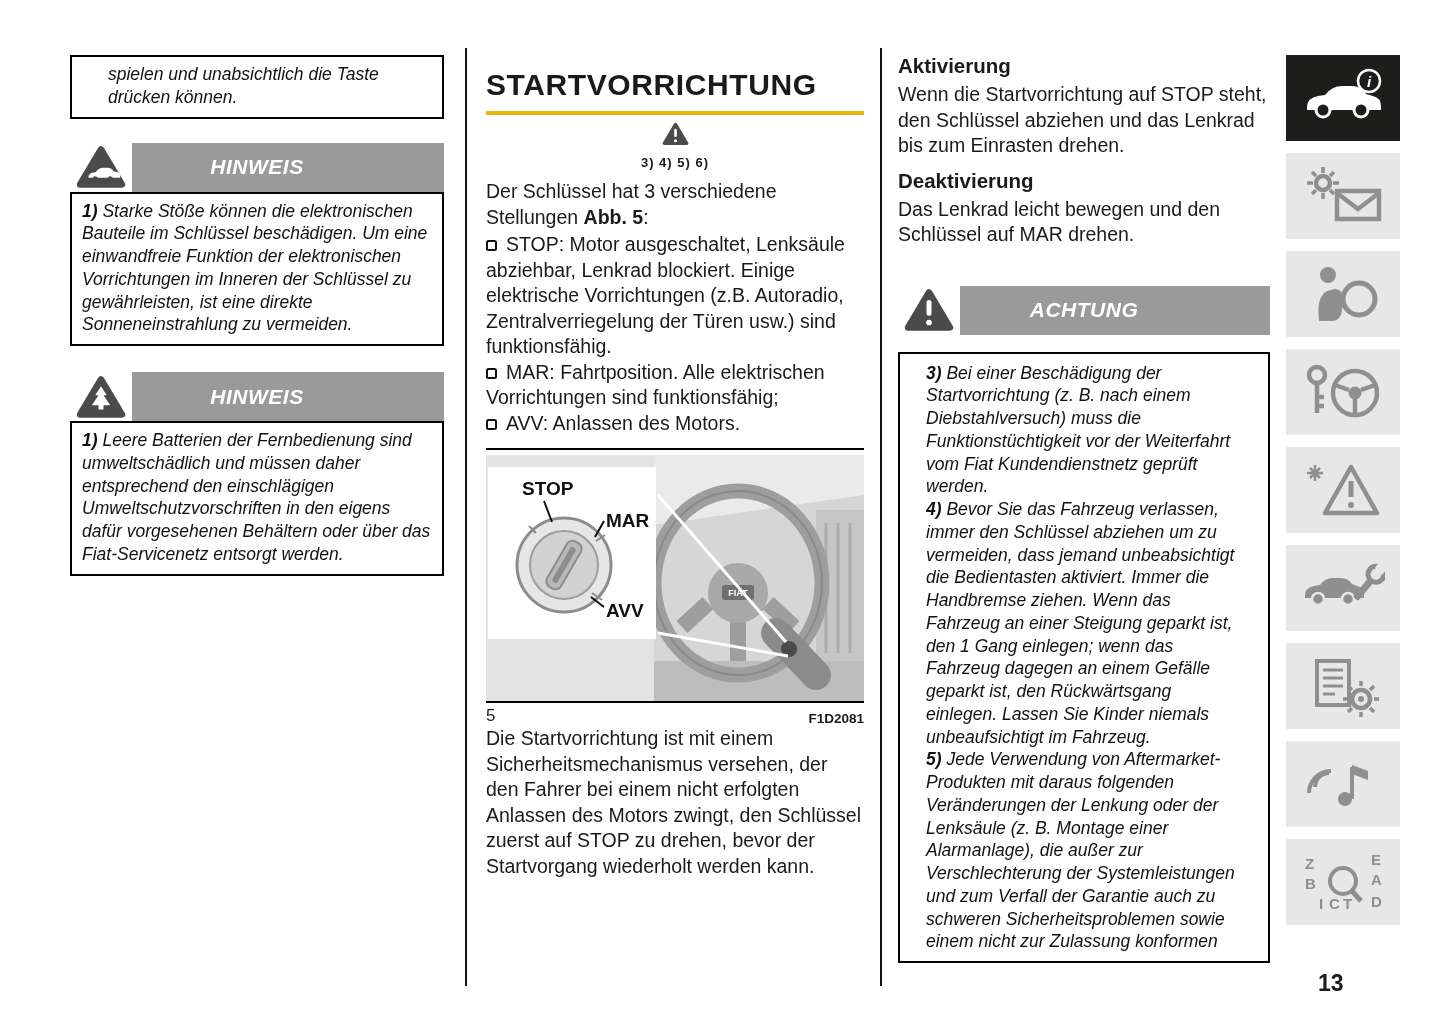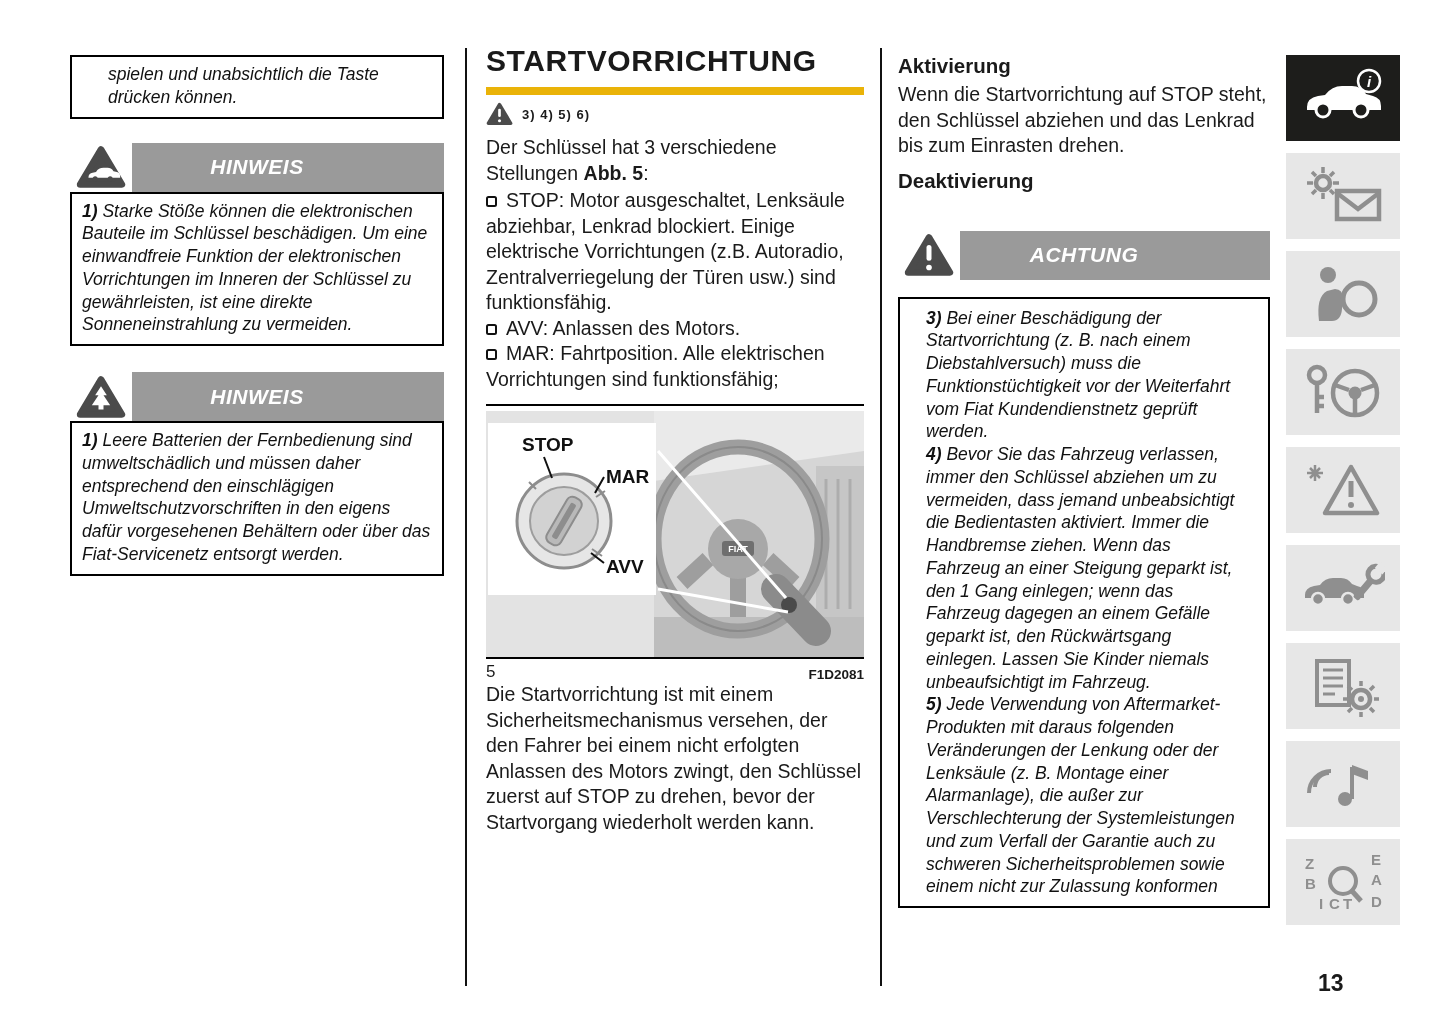--- a/index.html
+++ b/index.html
@@ -33,23 +33,23 @@
     background:#ffffff; display:flex; align-items:center; justify-content:center;
   }
   .banner .blabel {
     position:absolute; inset:0; display:flex; align-items:center; justify-content:center;
     color:#ffffff; font-weight:bold; font-style:italic; font-size:21px; letter-spacing:.5px;
   }
 
   
   .main-title {
     font-size:30px; font-weight:bold; letter-spacing:.6px;
-    padding-bottom:9px; border-bottom:8px solid #eab308; margin-bottom:7px;
-  }
-  .warnrefs { display:flex; align-items:center; gap:9px; margin:5px 0 9px 0; }
+    padding-bottom:9px; border-bottom:4px solid #eab308; margin-bottom:7px;margin-top:24px;
+  }
+  .warnrefs { display:flex; align-items:center; gap:9px; margin:5px 0 9px 0;flex-direction:column; }
   .warnrefs .refs { font-size:13px; font-weight:bold; letter-spacing:1px; }
   .body { font-size:19.5px; line-height:25.5px; }
   .intro-p { margin-bottom:2px; }
   .bullet { font-size:19.5px; line-height:25.5px; }
   .sq {
     display:inline-block; width:11px; height:11px;
     border:2.2px solid #111; border-radius:2.5px; margin-right:9px;
   }
   .figure { margin-top:12px; border-top:2.5px solid #000; padding-top:5px; }
   .figsvg { display:block; width:100%; height:auto; }
@@ -131,22 +131,22 @@
         <rect x="27" y="15" width="6" height="19" rx="3" fill="#ffffff"></rect>
         <circle cx="30" cy="42" r="3.4" fill="#ffffff"></circle>
       </svg>
       <span class="refs">3) 4) 5) 6)</span>
     </div>
 
     <p class="body intro-p"><span>Der Schlüssel hat 3 verschiedene Stellungen </span><b>Abb. 5</b><span>:</span></p>
 
     <div class="bullets">
       <p class="bullet"><span class="sq"></span><span>STOP: Motor ausgeschaltet, Lenksäule abziehbar, Lenkrad blockiert. Einige elektrische Vorrichtungen (z.B. Autoradio, Zentralverriegelung der Türen usw.) sind funktionsfähig.</span></p>
+      <p class="bullet"><span class="sq"></span><span>MAR: Fahrtposition. Alle elektrischen Vorrichtungen sind funktionsfähig;</span></p>
       <p class="bullet"><span class="sq"></span><span>AVV: Anlassen des Motors.</span></p>
-      <p class="bullet"><span class="sq"></span><span>MAR: Fahrtposition. Alle elektrischen Vorrichtungen sind funktionsfähig;</span></p>
     </div>
 
     <figure class="figure">
       <svg class="figsvg" viewBox="0 0 378 246">
         <rect x="0" y="0" width="378" height="246" fill="#e3e3e3"></rect>
         <rect x="168" y="0" width="210" height="246" fill="#d6d6d6"></rect>
         <path d="M168 0 H378 V40 L168 70 Z" fill="#eaeaea"></path>
         <rect x="330" y="55" width="48" height="155" fill="#c6c6c6"></rect>
         <path d="M340 68 v130 M352 68 v130 M364 68 v130" stroke="#adadad" stroke-width="3" fill="none"></path>
         <rect x="168" y="206" width="210" height="40" fill="#bdbdbd"></rect>
@@ -182,20 +182,21 @@
   </div>
 
   <div class="vrule vrule-2"></div>
 
   <div class="col col-right">
 
     <h3 class="h3">Aktivierung</h3>
     <p class="body">Wenn die Startvorrichtung auf STOP steht, den Schlüssel abziehen und das Lenkrad bis zum Einrasten drehen.</p>
 
     <h3 class="h3">Deaktivierung</h3>
+    <p class="body">Das Lenkrad leicht bewegen und den Schlüssel auf MAR drehen.</p>
 
     <div class="banner warn">
       <div class="blabel">ACHTUNG</div>
       <div class="iconbox">
         <svg width="50" height="46" viewBox="0 0 60 54">
           <path d="M30 6 L55 48 H5 Z" fill="#4b4b4b" stroke="#4b4b4b" stroke-width="8" stroke-linejoin="round"></path>
           <rect x="27" y="15" width="6" height="19" rx="3" fill="#ffffff"></rect>
           <circle cx="30" cy="42" r="3.4" fill="#ffffff"></circle>
         </svg>
       </div>

